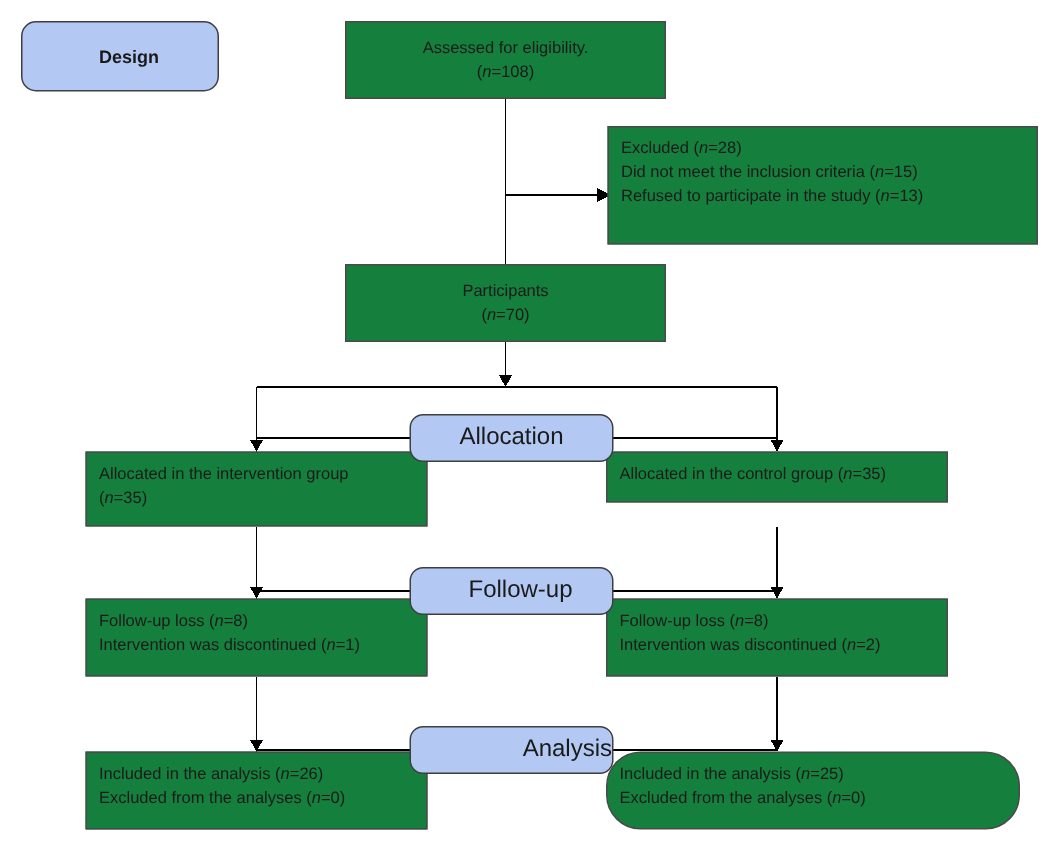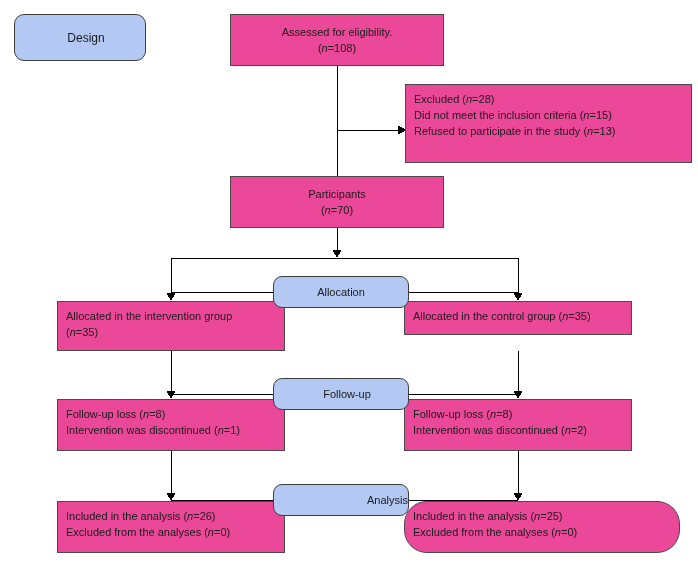--- a/index.html
+++ b/index.html
@@ -9,31 +9,31 @@
     --line:#000000;
     --text:#1a1a1a;
   }
   html,body{margin:0;padding:0;background:#ffffff;}
   .canvas{
     position:relative;width:698px;height:565px;background:#ffffff;
     font-family:"Liberation Sans",sans-serif;color:var(--text);overflow:hidden;
   }
   svg.connectors{position:absolute;left:0;top:0;z-index:1;}
   .box{
-    position:absolute;background:#ec4899;border:1px solid var(--box-border);
+    position:absolute;background:#15803d;border:1px solid var(--box-border);
     font-size:11px;line-height:16px;z-index:2;box-sizing:border-box;
   }
   .box.centered{display:flex;flex-direction:column;align-items:center;justify-content:center;text-align:center;}
   .box.lefttext{padding:6px 24px 0 8px;text-align:left;}
   .pill{
     position:absolute;background:var(--stage-fill);border:1.4px solid var(--stage-border);
     border-radius:9px;display:flex;align-items:center;justify-content:center;
-    font-size:11px;z-index:3;box-sizing:border-box;
+    font-size:16px;z-index:3;box-sizing:border-box;
   }
-  .pill.design{border-radius:10px;font-weight:normal;font-size:12px;padding-left:12px;}
+  .pill.design{border-radius:10px;font-weight:bold;font-size:12px;padding-left:12px;}
   .ln{white-space:nowrap;}
   .box .ln i{font-style:italic;}
 </style>
 </head>
 <body>
 
 <div class="canvas">
 
   <svg class="connectors" width="698" height="565" viewBox="0 0 698 565" shape-rendering="crispEdges">
     <g stroke="#000000" stroke-width="1" fill="none">

